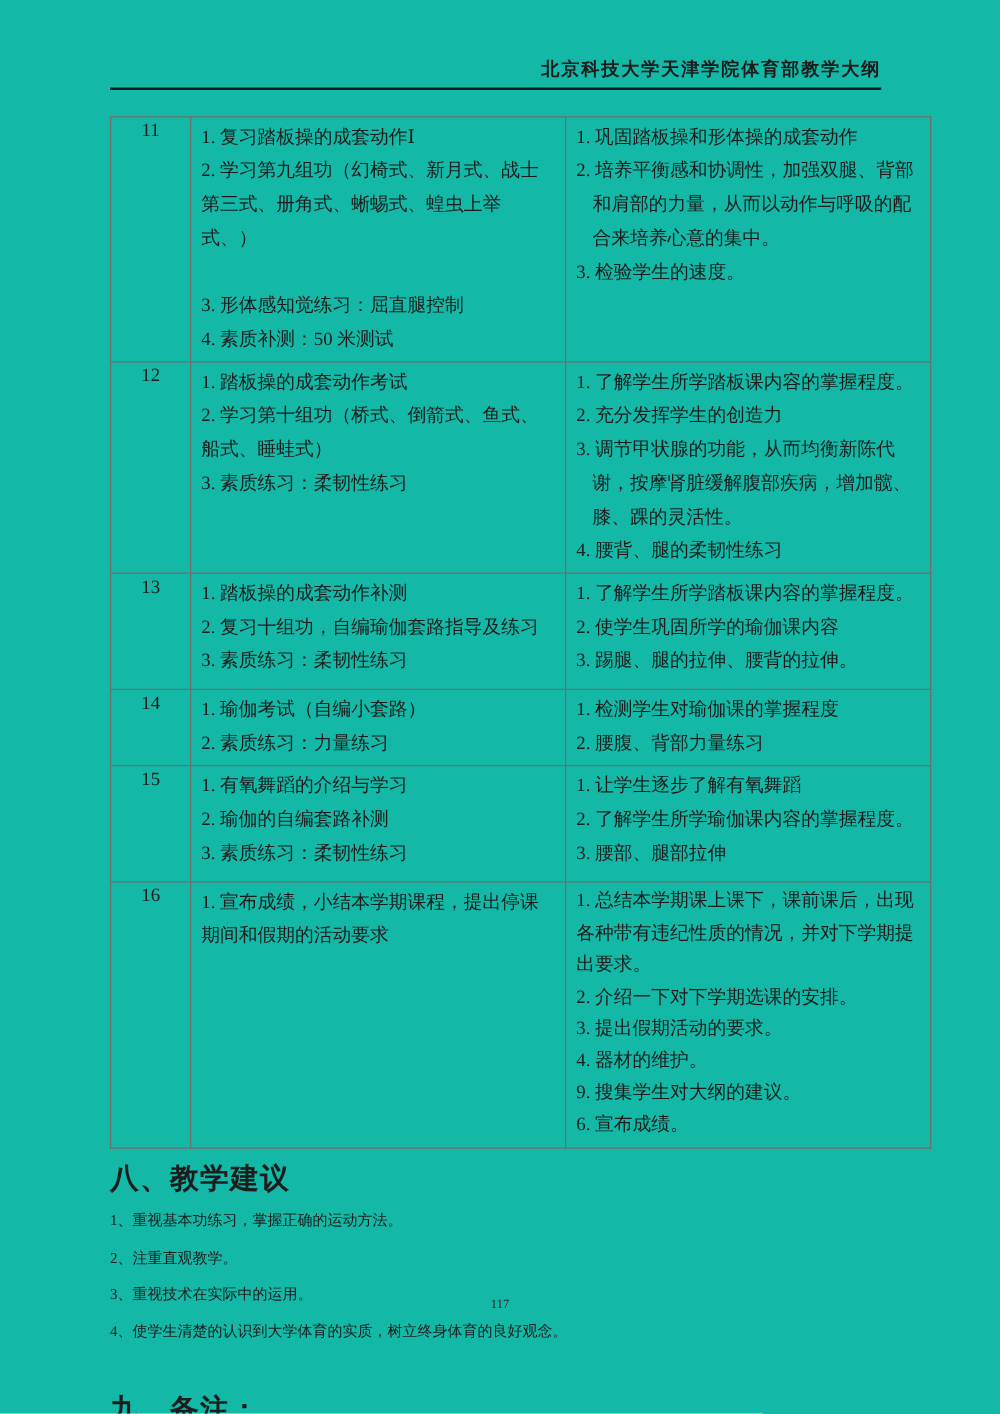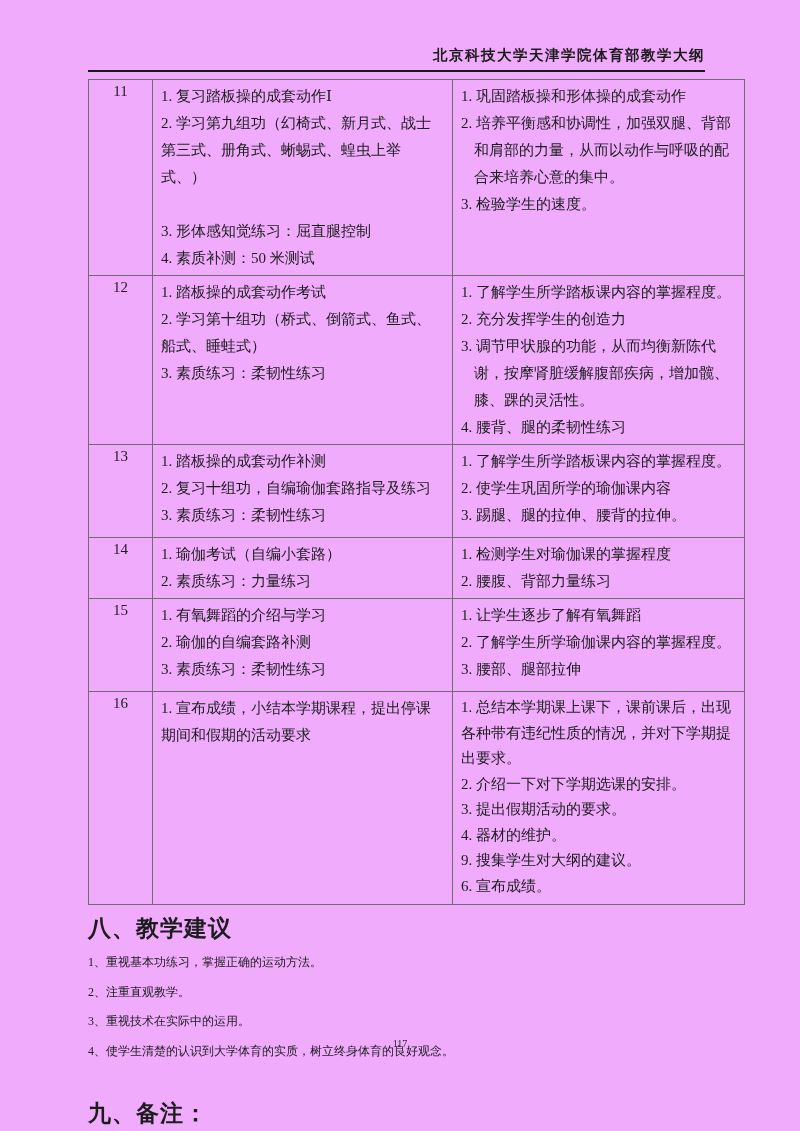--- a/index.html
+++ b/index.html
@@ -1,40 +1,40 @@
 <!DOCTYPE html>
 <html><head>
 <meta charset="utf-8">
 <style>
   html,body { margin:0; padding:0; background:#ffffff; }
   .page {
     position:relative;
     width:800px; height:1131px;
-    background:#f0abfc;
+    background:#14b8a6;
     color:#1c1c1c;
     font-family:"Liberation Serif","DejaVu Serif",serif;
     overflow:hidden;
   }
   .content { position:absolute; left:88px; top:46px; width:656px; }
 
   .doc-header {
     width:617px;
     text-align:right;
     font-weight:700;
     font-size:14.5px;
     letter-spacing:1.5px;
     padding-bottom:5px;
     border-bottom:2px solid #1a1a1a;
   }
 
   table.syllabus {
     border-collapse:collapse;
     table-layout:fixed;
     width:656px;
-    margin-top:7px;
+    margin-top:21px;
   }
   table.syllabus td {
     border:1px solid #6e6e6e;
     vertical-align:top;
     padding:3px 8px;
     font-size:15px;
     word-break:break-all;
   }
   td.num {
     text-align:center;

